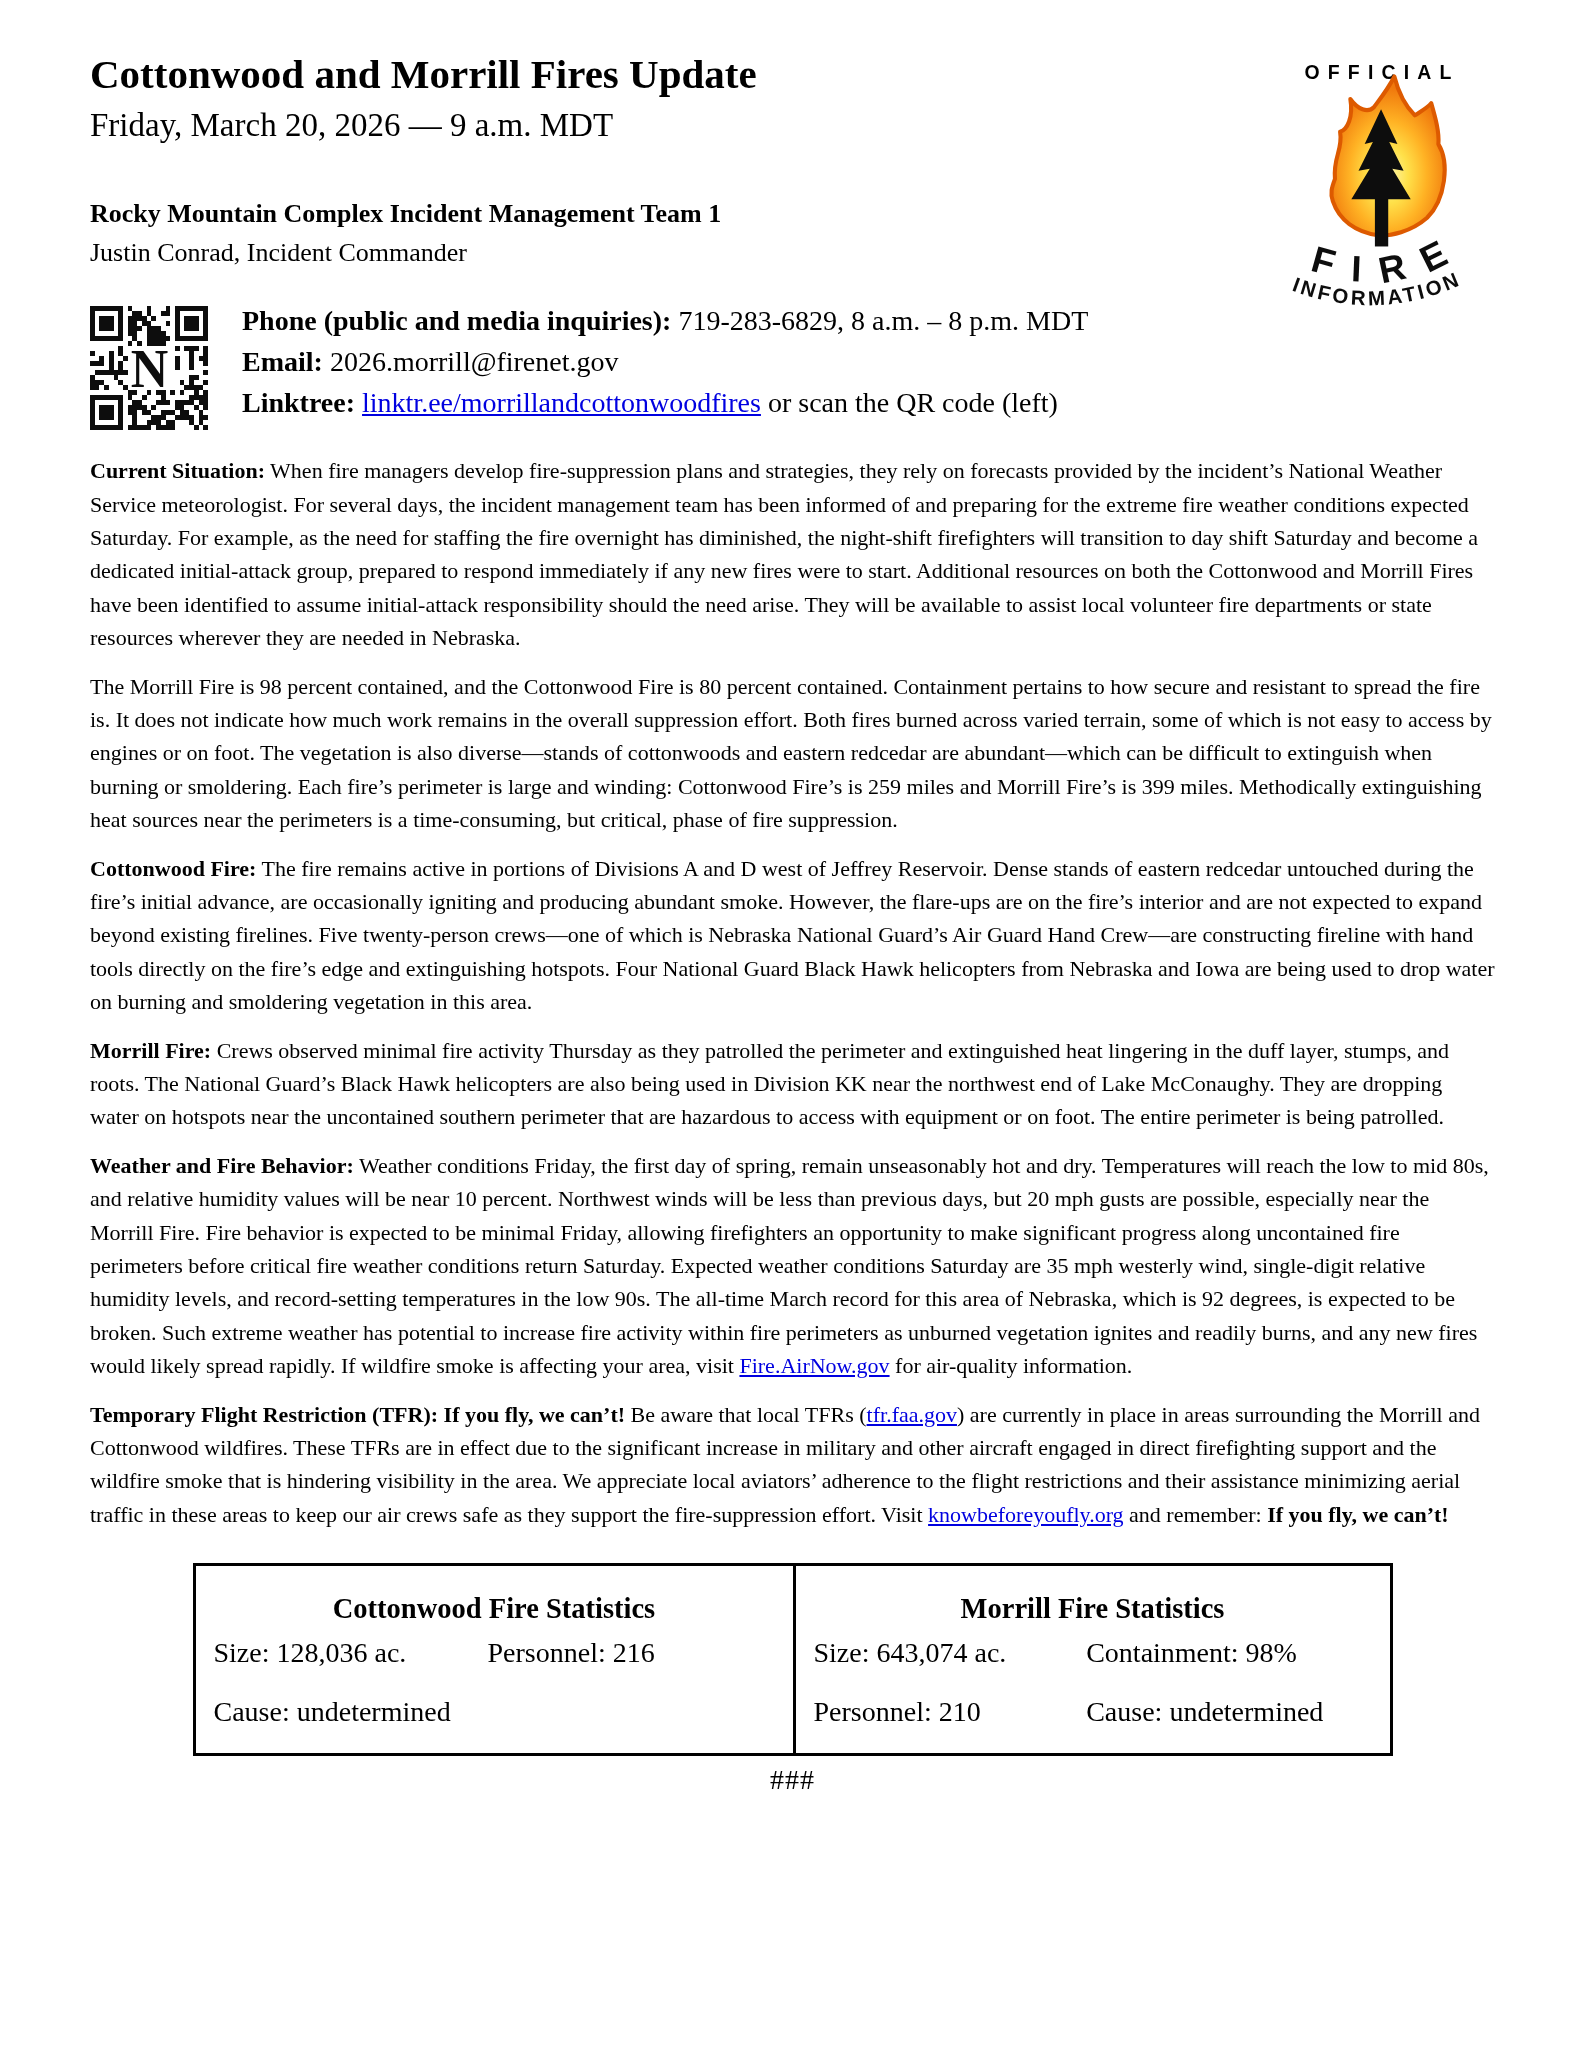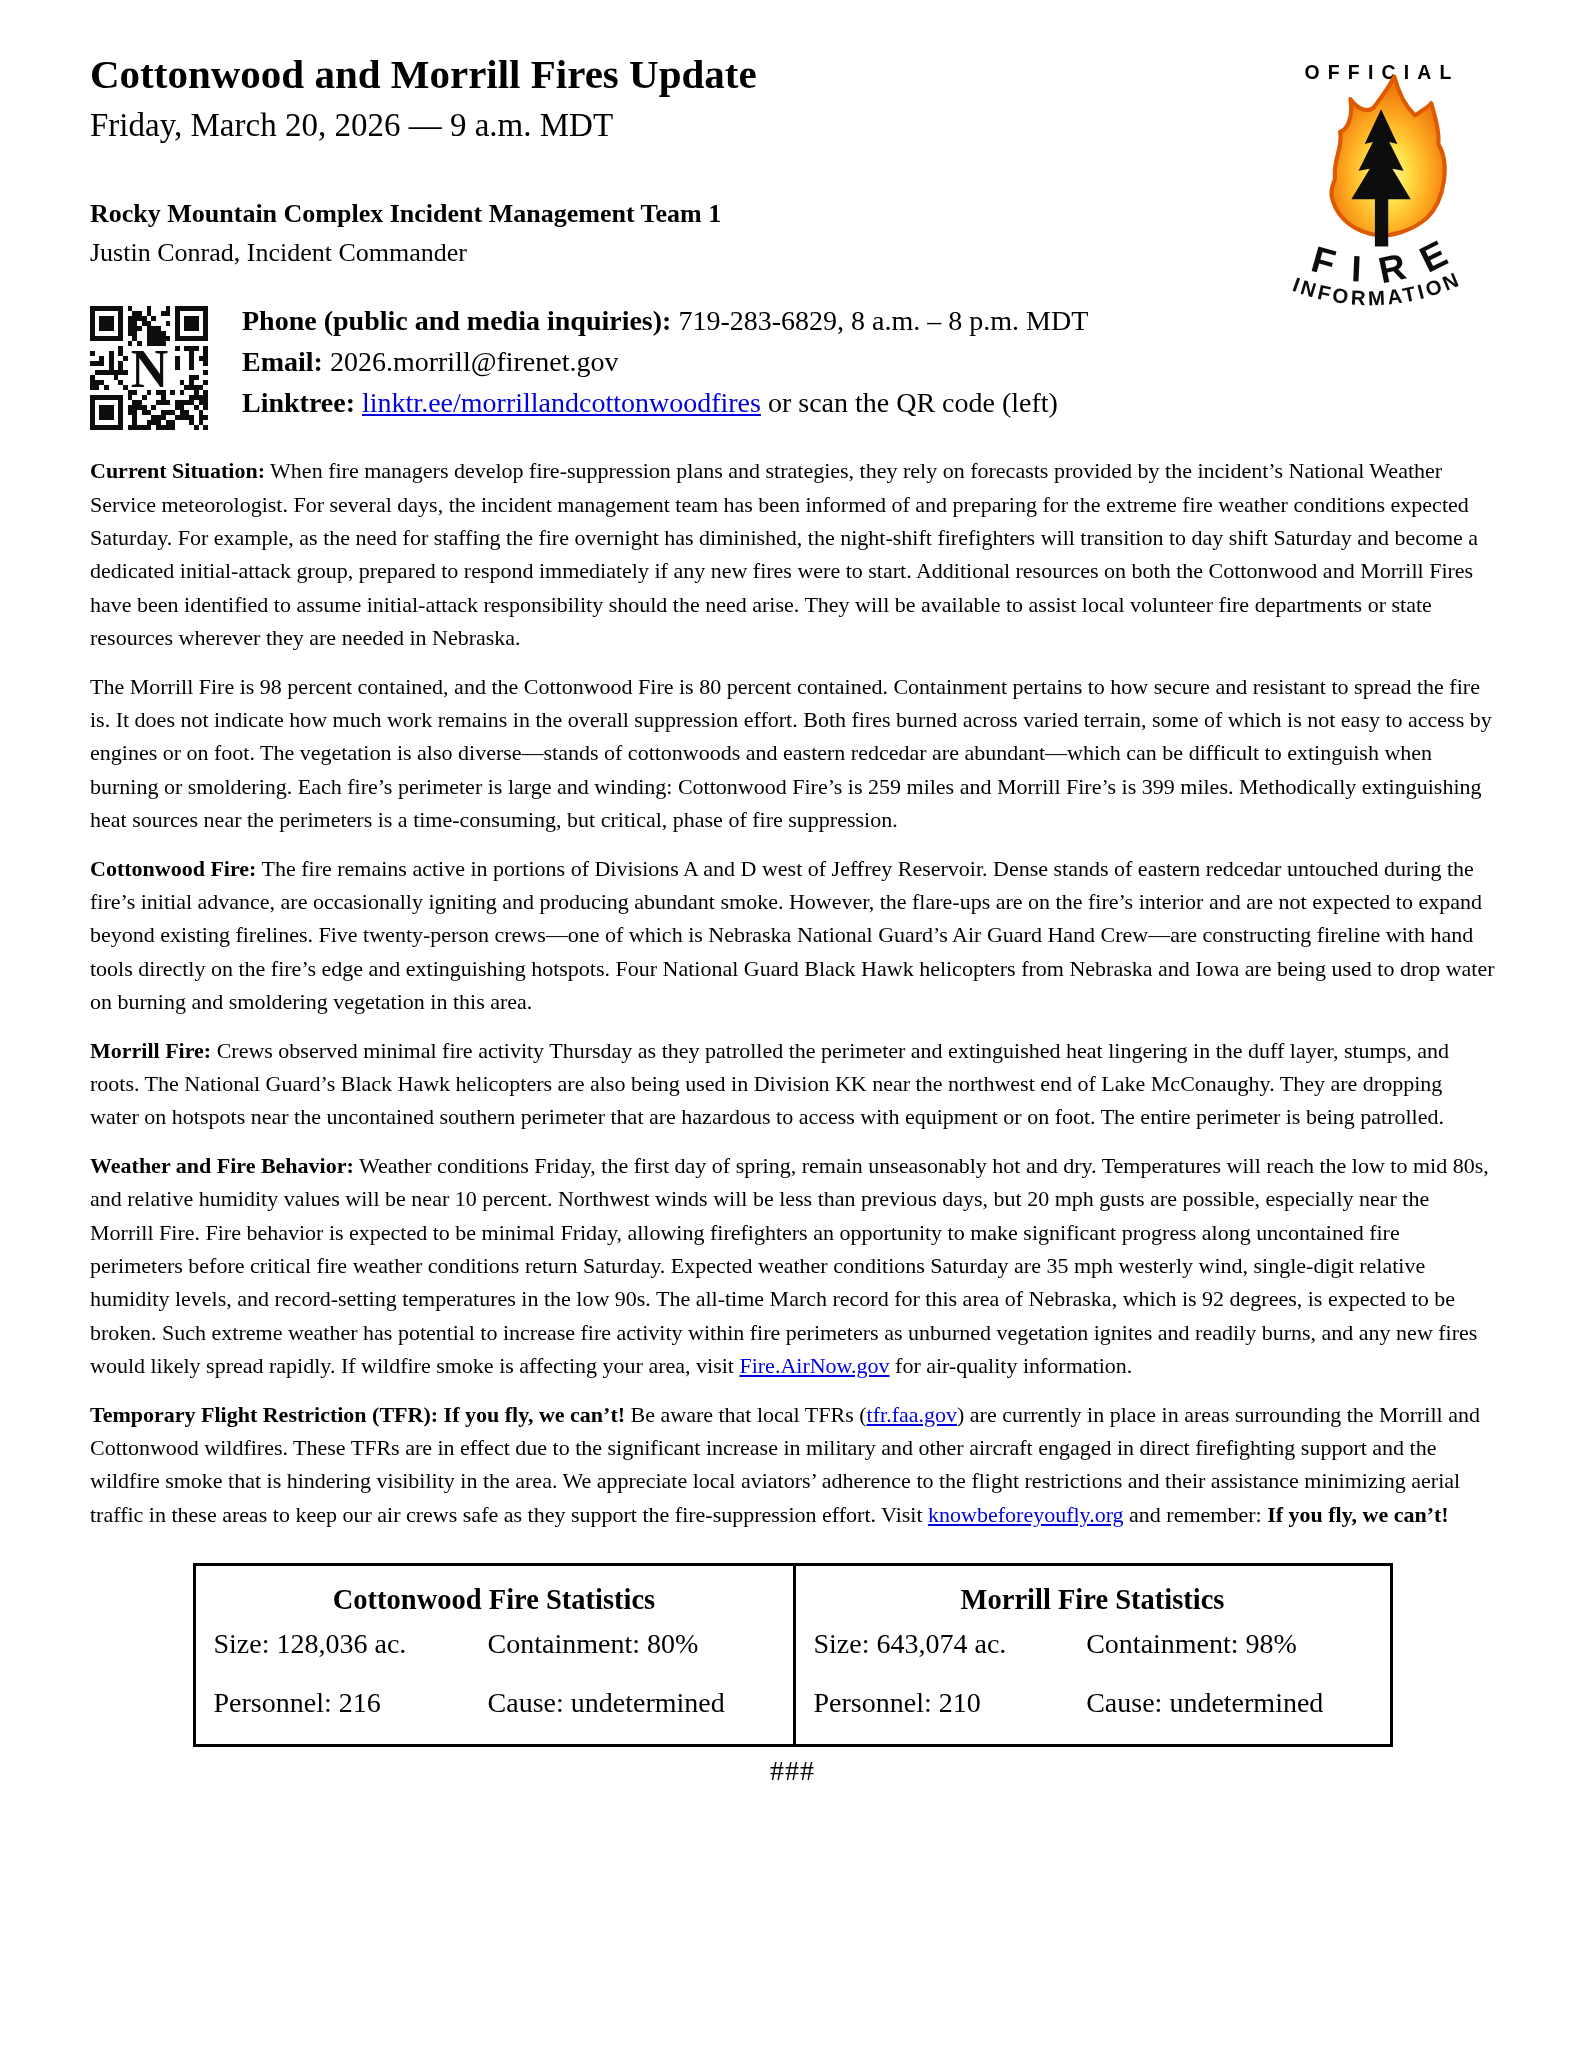--- a/index.html
+++ b/index.html
@@ -18,21 +18,21 @@
   .contact{display:flex;align-items:flex-start;margin-top:28px;}
   .qr{width:118px;height:124px;margin-top:6px;flex:0 0 auto;}
   .contact-lines{margin-left:34px;font-size:28px;line-height:41px;}
   b{font-weight:bold;}
   a{color:#0000e0;text-decoration:underline;cursor:pointer;}
 
   .body-copy{margin-top:24px;}
   .para{font-size:22px;line-height:33.4px;margin:0 0 15px 0;text-align:left;}
 
   .stats{display:grid;grid-template-columns:1fr 1fr;width:1200px;margin:32px auto 0 auto;border:3px solid #000;box-sizing:border-box;}
-  .cell{padding:12px 18px 20px 18px;}
+  .cell{padding:21px 18px 20px 18px;}
   .cell + .cell{border-left:3px solid #000;}
   .cell-title{text-align:center;font-weight:bold;font-size:28.5px;line-height:44px;}
   .cell-grid{display:grid;grid-template-columns:46% 54%;font-size:28px;line-height:43px;gap:16px;}
 
   .footer-mark{text-align:center;font-size:28px;margin-top:8px;letter-spacing:1px;}
 </style>
 </head>
 <body>
 
 <div class="page">
@@ -283,21 +283,20 @@
 
     <p class="para"><b>Temporary Flight Restriction (TFR): If you fly, we can’t!</b><span> Be aware that local TFRs (</span><a>tfr.faa.gov</a><span>) are currently in place in areas surrounding the Morrill and Cottonwood wildfires. These TFRs are in effect due to the significant increase in military and other aircraft engaged in direct firefighting support and the wildfire smoke that is hindering visibility in the area. We appreciate local aviators’ adherence to the flight restrictions and their assistance minimizing aerial traffic in these areas to keep our air crews safe as they support the fire-suppression effort. Visit </span><a>knowbeforeyoufly.org</a><span> and remember: </span><b>If you fly, we can’t!</b></p>
 
   </div>
 
   <div class="stats">
     <div class="cell">
       <div class="cell-title">Cottonwood Fire Statistics</div>
       <div class="cell-grid">
         <span><span>Size:</span> <span>128,036 ac.</span></span>
-        <span><span>Containment:</span> <span>80%</span></span>
         <span><span>Personnel:</span> <span>216</span></span>
         <span><span>Cause:</span> <span>undetermined</span></span>
       </div>
     </div>
     <div class="cell">
       <div class="cell-title">Morrill Fire Statistics</div>
       <div class="cell-grid">
         <span><span>Size:</span> <span>643,074 ac.</span></span>
         <span><span>Containment:</span> <span>98%</span></span>
         <span><span>Personnel:</span> <span>210</span></span>

